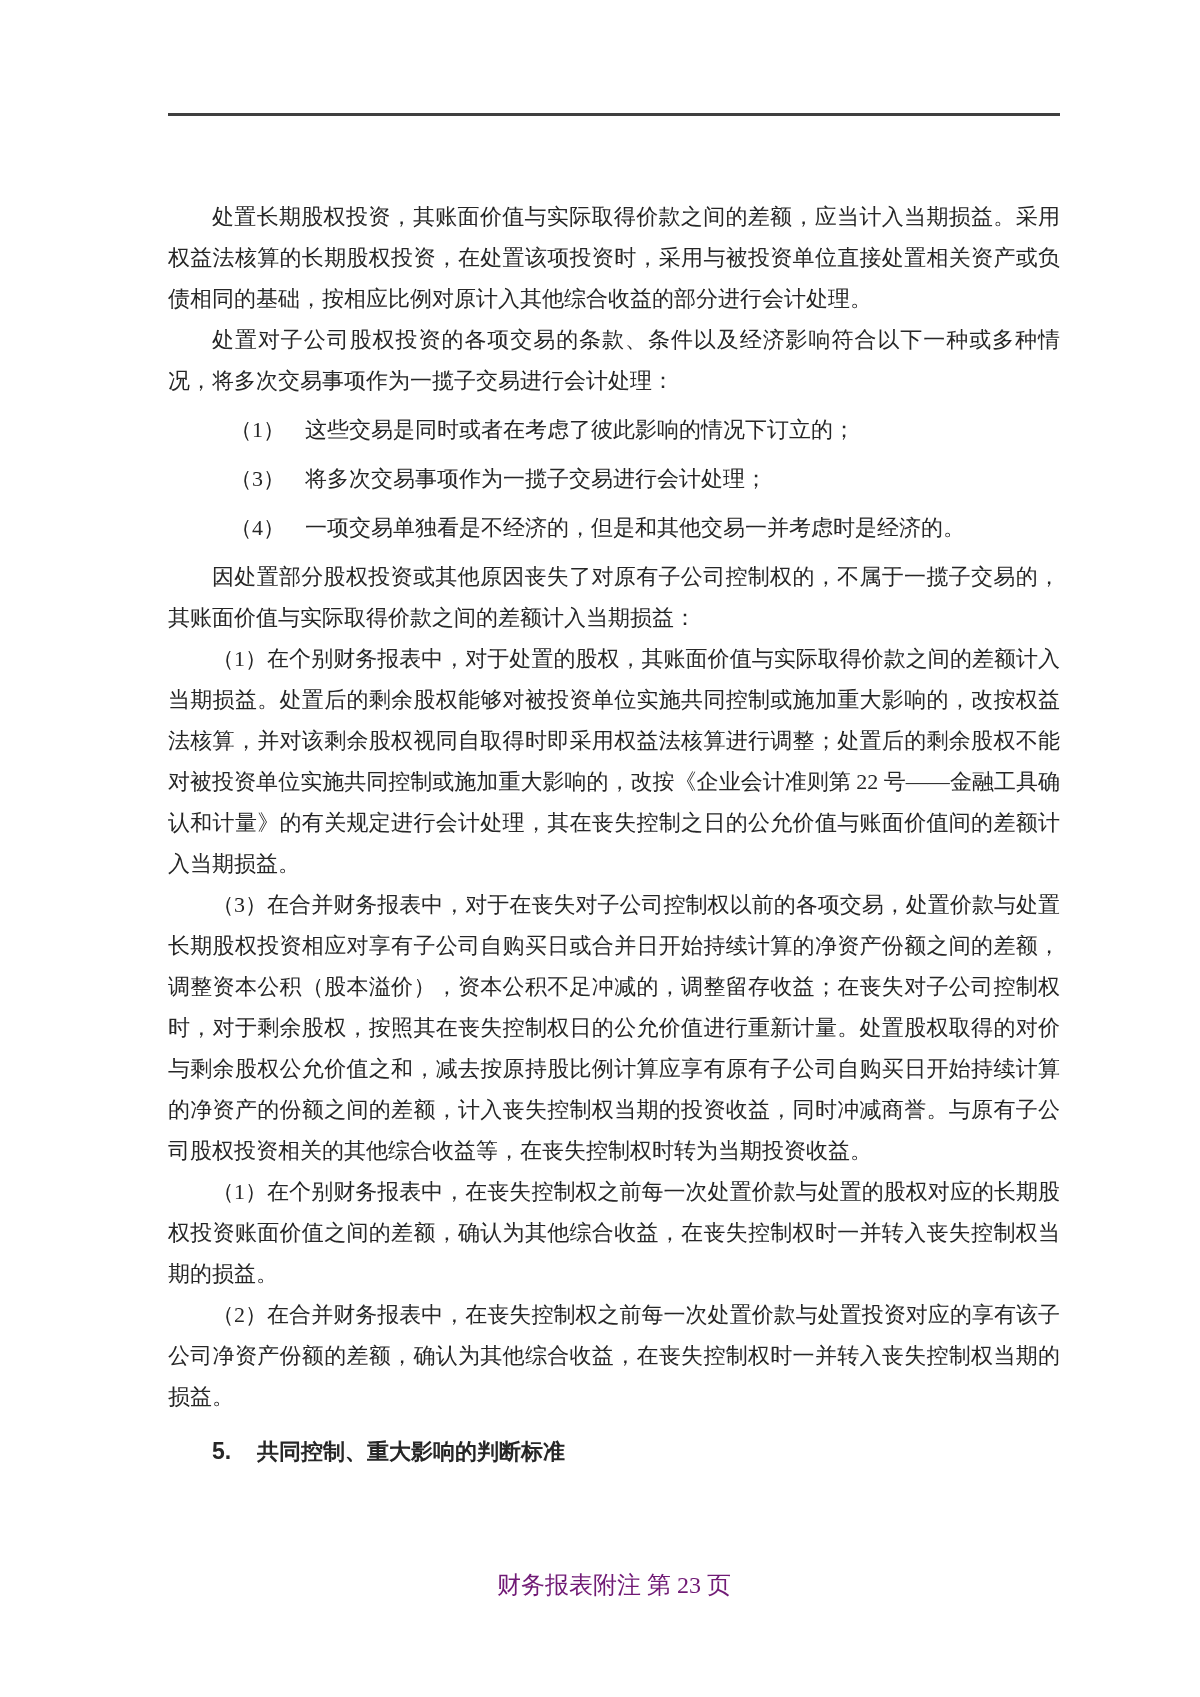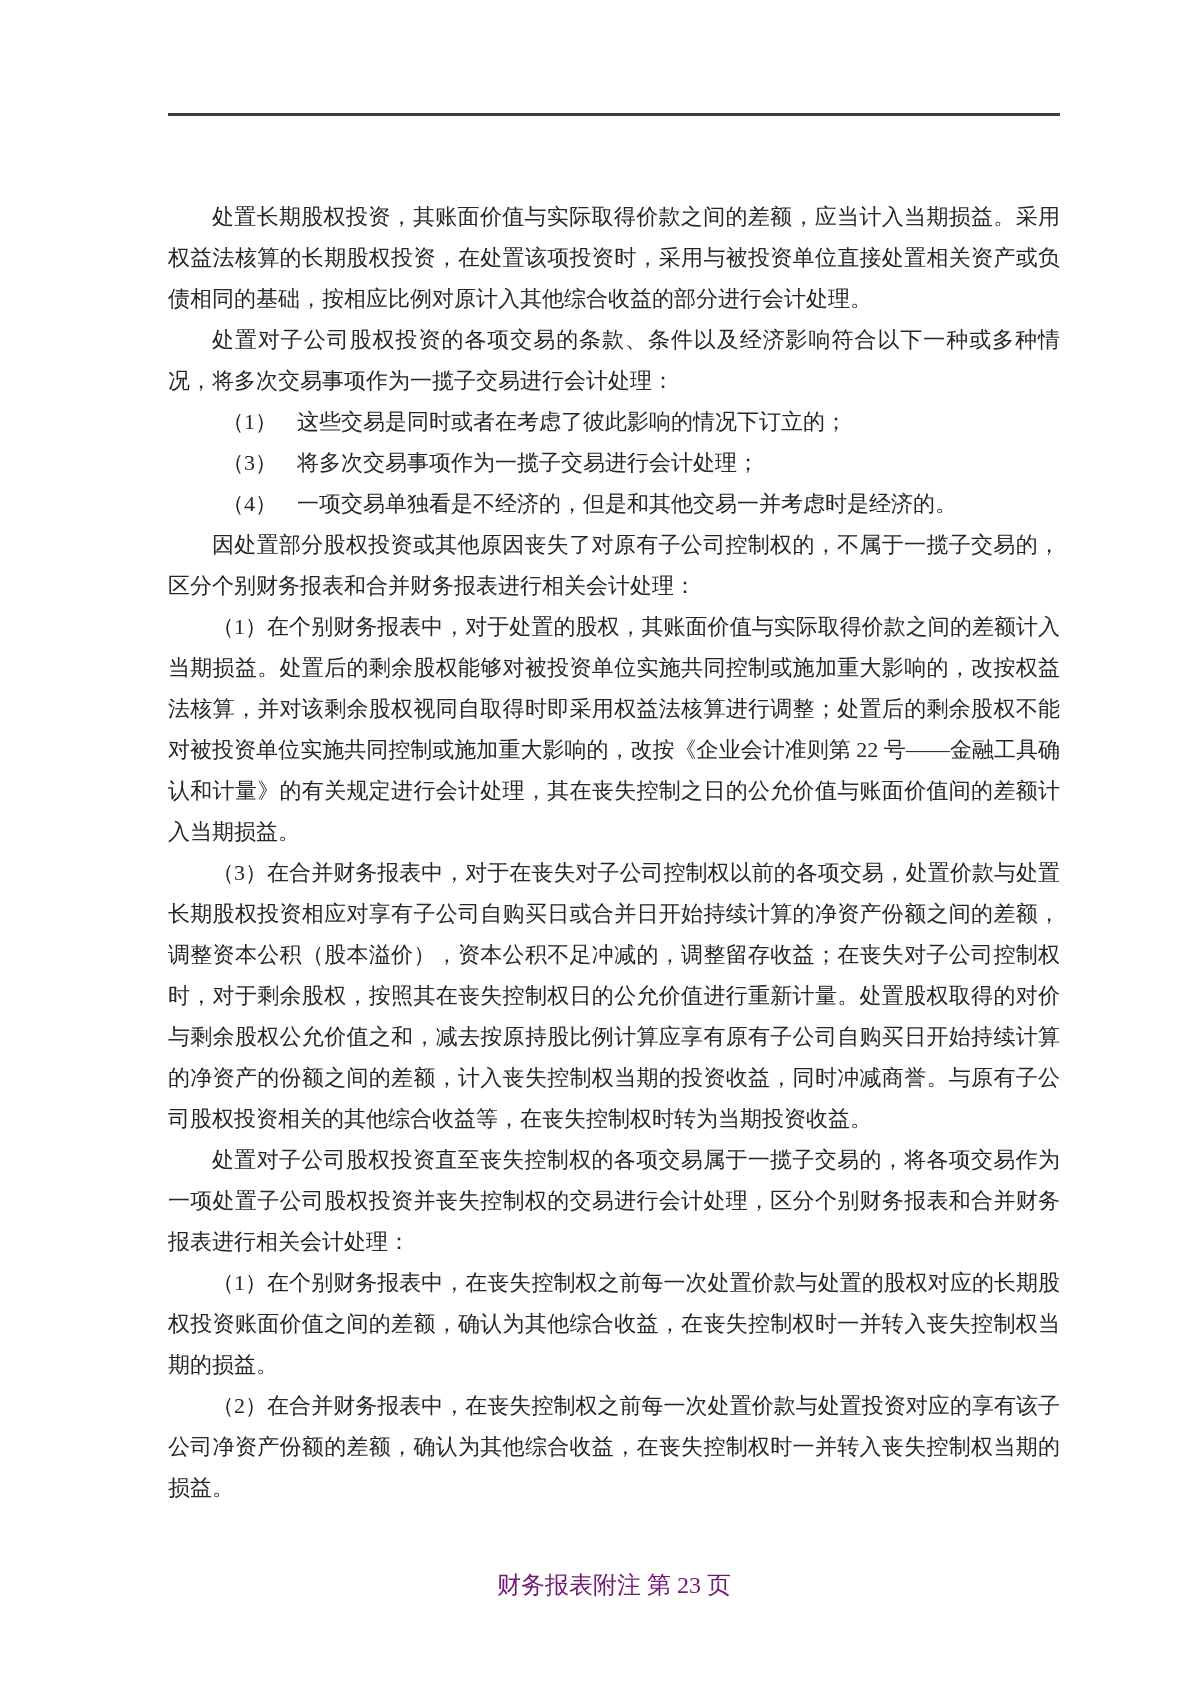--- a/index.html
+++ b/index.html
@@ -27,21 +27,21 @@
     width: 892px;
     font-size: 22px;
     line-height: 41px;
     text-align: justify;
   }
   .para {
     margin: 0;
     text-indent: 2em;
   }
   .list-item {
-    margin: 0;
+    margin: 8px;
     padding-left: 54px;
   }
   .list-num {
     display: inline-block;
     width: 75px;
   }
   .section-heading {
     margin: 14px 0 0 0;
     padding-left: 44px;
     font-weight: bold;
@@ -72,24 +72,24 @@
   <div class="header-rule"></div>
 
   <div class="content">
     <p class="para">处置长期股权投资，其账面价值与实际取得价款之间的差额，应当计入当期损益。采用权益法核算的长期股权投资，在处置该项投资时，采用与被投资单位直接处置相关资产或负债相同的基础，按相应比例对原计入其他综合收益的部分进行会计处理。</p>
     <p class="para">处置对子公司股权投资的各项交易的条款、条件以及经济影响符合以下一种或多种情况，将多次交易事项作为一揽子交易进行会计处理：</p>
 
     <p class="list-item"><span class="list-num">（1）</span><span>这些交易是同时或者在考虑了彼此影响的情况下订立的；</span></p>
     <p class="list-item"><span class="list-num">（3）</span><span>将多次交易事项作为一揽子交易进行会计处理；</span></p>
     <p class="list-item"><span class="list-num">（4）</span><span>一项交易单独看是不经济的，但是和其他交易一并考虑时是经济的。</span></p>
 
-    <p class="para">因处置部分股权投资或其他原因丧失了对原有子公司控制权的，不属于一揽子交易的，区分个别财务报表和合并财务报表进行相关会计处理：</p>
+    <p class="para">因处置部分股权投资或其他原因丧失了对原有子公司控制权的，不属于一揽子交易的，其账面价值与实际取得价款之间的差额计入当期损益：</p>
     <p class="para">（1）在个别财务报表中，对于处置的股权，其账面价值与实际取得价款之间的差额计入当期损益。处置后的剩余股权能够对被投资单位实施共同控制或施加重大影响的，改按权益法核算，并对该剩余股权视同自取得时即采用权益法核算进行调整；处置后的剩余股权不能对被投资单位实施共同控制或施加重大影响的，改按《企业会计准则第 22 号——金融工具确认和计量》的有关规定进行会计处理，其在丧失控制之日的公允价值与账面价值间的差额计入当期损益。</p>
     <p class="para">（3）在合并财务报表中，对于在丧失对子公司控制权以前的各项交易，处置价款与处置长期股权投资相应对享有子公司自购买日或合并日开始持续计算的净资产份额之间的差额，调整资本公积（股本溢价），资本公积不足冲减的，调整留存收益；在丧失对子公司控制权时，对于剩余股权，按照其在丧失控制权日的公允价值进行重新计量。处置股权取得的对价与剩余股权公允价值之和，减去按原持股比例计算应享有原有子公司自购买日开始持续计算的净资产的份额之间的差额，计入丧失控制权当期的投资收益，同时冲减商誉。与原有子公司股权投资相关的其他综合收益等，在丧失控制权时转为当期投资收益。</p>
-    <p class="para">处置对子公司股权投资直至丧失控制权的各项交易属于一揽子交易的，将各项交易作为一项处置子公司股权投资并丧失控制权的交易进行会计处理，区分个别财务报表和合并财务报表进行相关会计处理：</p>
     <p class="para">（1）在个别财务报表中，在丧失控制权之前每一次处置价款与处置的股权对应的长期股权投资账面价值之间的差额，确认为其他综合收益，在丧失控制权时一并转入丧失控制权当期的损益。</p>
     <p class="para">（2）在合并财务报表中，在丧失控制权之前每一次处置价款与处置投资对应的享有该子公司净资产份额的差额，确认为其他综合收益，在丧失控制权时一并转入丧失控制权当期的损益。</p>
 
+    <p class="section-heading"><span class="heading-num">5.</span><span>共同控制、重大影响的判断标准</span></p>
   </div>
 
   <div class="page-footer">财务报表附注 第 23 页</div>
 
 </div>
 
 </body></html>

